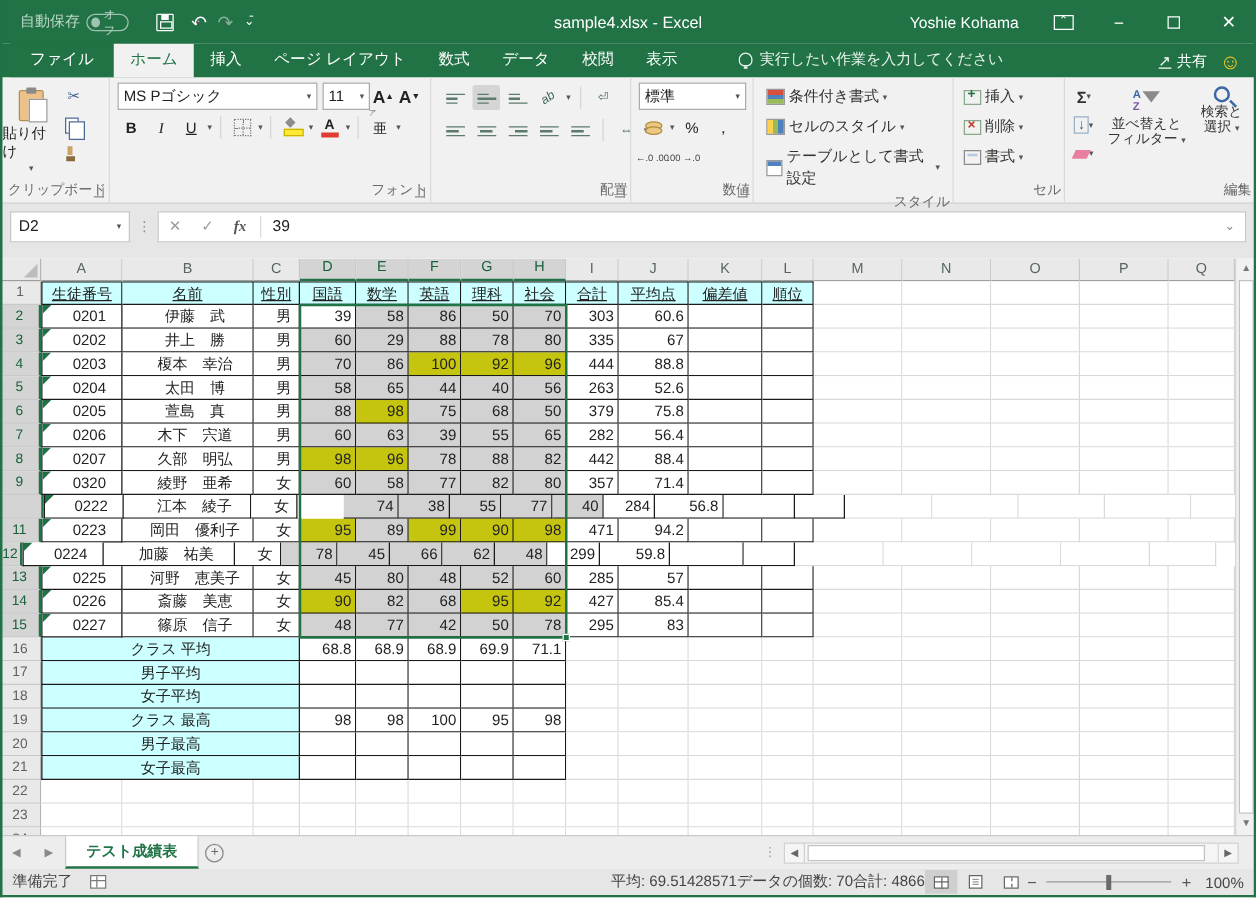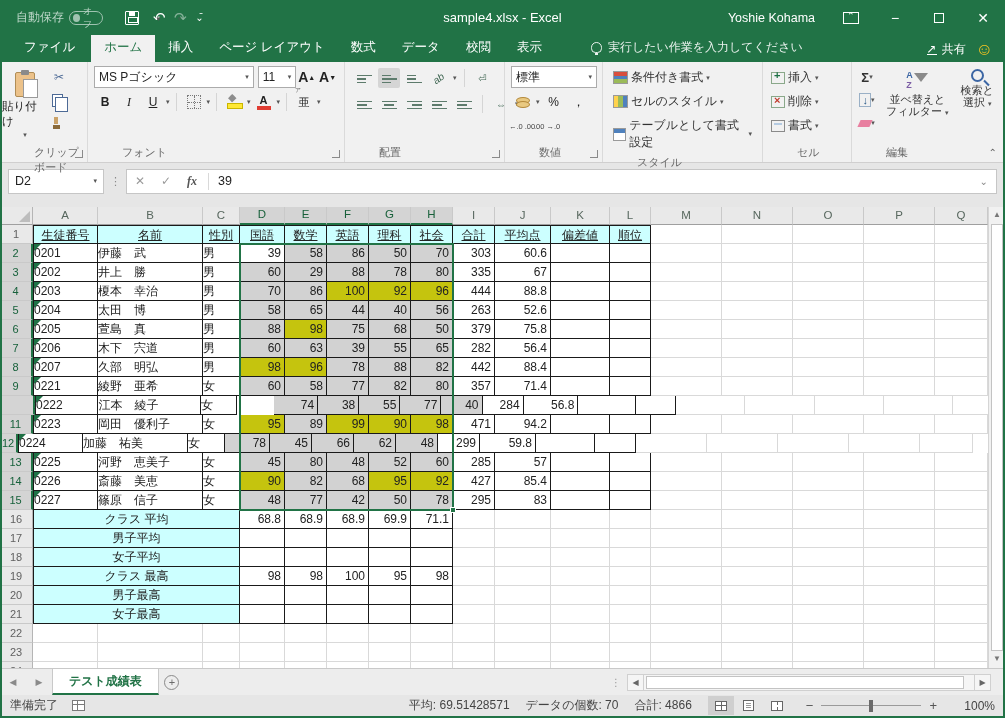--- a/index.html
+++ b/index.html
@@ -38,21 +38,21 @@
   .bulb { width:11px; height:11px; border:1.2px solid rgba(255,255,255,.9); border-radius:50% 50% 40% 40%; position:relative; display:inline-block; }
   .bulb:after { content:""; position:absolute; left:3px; bottom:-3px; width:3px; height:2px; background:rgba(255,255,255,.9); }
   .tab-right { margin-left:auto; display:flex; align-items:center; gap:10px; padding:0 12px 4px 0; }
   .shareic { font-size:12px; border-bottom:1.4px solid #fff; line-height:10px; display:inline-block; }
   .smiley { color:#f5c421; font-size:17px; line-height:17px; }
 
   
   .ribbon { height:101px; background:#f1f1f1; border-bottom:1px solid #d0cfcf; display:flex; position:relative; }
   .rgroup { border-right:1px solid #dadada; display:flex; flex-direction:column; padding:3px 2px 0; position:relative; }
   .rg-content { flex:1; display:flex; }
-  .rg-label { height:17px; font-size:11px; color:#6a6a6a; text-align:left; line-height:15px; position:relative;margin-left:32px; }
+  .rg-label { height:17px; font-size:11px; color:#6a6a6a; text-align:right; line-height:15px; position:relative; }
   .launcher { position:absolute; right:2px; bottom:4px; width:8px; height:8px; border-right:1.4px solid #8a8a8a; border-bottom:1.4px solid #8a8a8a; }
   .dd { font-size:7px; color:#555; }
   .rbtn { display:flex; align-items:center; gap:3px; padding:2px 4px; border-radius:2px; cursor:pointer; color:#333; }
   .smallbtn { width:22px; height:20px; display:flex; align-items:center; justify-content:center; cursor:pointer; }
   
   .paste-btn { width:46px; display:flex; flex-direction:column; align-items:center; justify-content:center; gap:2px; cursor:pointer; font-size:11.5px; }
   .clipboard-icon { width:20px; height:25px; background:#ecc28a; border:1px solid #b08d56; border-radius:2px; position:relative; display:inline-block; }
   .clipboard-icon:before { content:""; position:absolute; top:-3px; left:5px; width:8px; height:5px; background:#8a8a8a; border-radius:1px; }
   .clipboard-icon:after { content:""; position:absolute; right:-4px; bottom:-2px; width:13px; height:17px; background:#fff; border:1px solid #9a9a9a; }
   .clip-col { display:flex; flex-direction:column; justify-content:flex-start; gap:3px; padding-top:2px; }
@@ -147,21 +147,21 @@
   .rowswrap { height:443px; overflow:hidden; }
   .grow { display:flex; height:19px; }
   .gutter { width:33px; background:#e9e9e9; border-right:1px solid #b5b5b5; border-bottom:1px solid #c9c9c9; color:#616161; font-size:11px; text-align:center; line-height:18px; cursor:pointer; }
   .gutter.sel { background:#d4d4d4; color:#17613b; border-right:2px solid #217346; }
   .gcell { background:#fff; border-right:1px solid #d9d9d9; border-bottom:1px solid #d9d9d9; height:19px; cursor:cell; }
   .tcell { background:#fff; border-right:1px solid #1a1a1a; border-bottom:1px solid #1a1a1a; height:19px; font-size:12px; line-height:18px; white-space:nowrap; overflow:hidden; cursor:cell; }
   .bt { border-top:1px solid #1a1a1a; } .bl { border-left:1px solid #1a1a1a; }
   .hdr { background:#ccffff; text-align:center; text-decoration:underline; }
   .mcell { background:#ccffff; text-align:center; }
   .num { text-align:right; padding-right:3px; }
-  .txt { text-align:left; padding-left:0; }
+  .txt { text-align:center; padding-left:12px; }
   .selbg { background:#d2d2d2; }
   .ytop { background:#c5c40e; }
   .tri { position:relative; }
   .tri:before { content:""; position:absolute; left:0; top:0; width:0; height:0; border-top:7px solid #1e7145; border-right:7px solid transparent; }
   .selection { position:absolute; left:239px; top:36px; width:215px; height:268px; border:2px solid #217346; pointer-events:none; }
   .handle { position:absolute; right:-4px; bottom:-4px; width:6px; height:6px; background:#217346; border:1px solid #fff; }
   .vscroll { position:absolute; right:0; top:0; bottom:0; width:17px; background:#f1f1f1; border-left:1px solid #d5d5d5; display:flex; flex-direction:column; }
   .varrow { height:17px; text-align:center; font-size:8px; color:#777; line-height:16px; cursor:pointer; }
   .vthumb { flex:1; margin:0 2px; background:#fff; border:1px solid #c3c3c3; cursor:grab; }
 
@@ -175,21 +175,21 @@
   .hsdots { color:#9a9a9a; font-size:10px; margin-right:6px; }
   .hsarrow { width:17px; height:17px; background:#f5f5f5; border:1px solid #d0d0d0; color:#666; font-size:8px; display:flex; align-items:center; justify-content:center; cursor:pointer; }
   .hstrack { width:330px; height:17px; background:#f5f5f5; border:1px solid #d0d0d0; border-left:none; border-right:none; position:relative; }
   .hsthumb { position:absolute; left:2px; top:1px; bottom:1px; width:318px; background:#fff; border:1px solid #c3c3c3; cursor:grab; }
 
   
   .statusbar { height:23px; background:#e6e6e6; border-bottom:2px solid #217346; display:flex; align-items:center; font-size:12px; color:#444; padding:0 10px; gap:14px; }
   .macroic { width:13px; height:11px; border:1px solid #7a7a7a; position:relative; display:inline-block; background:#fff; }
   .macroic:before { content:""; position:absolute; left:0; right:0; top:3px; border-top:1px solid #7a7a7a; }
   .macroic:after { content:""; position:absolute; left:4px; top:0; bottom:0; border-left:1px solid #7a7a7a; }
-  .sb-right { margin-left:auto; display:flex; align-items:center; gap:16px; }
+  .sb-right { margin-left:auto; display:flex; align-items:center; gap:0; }
   .views { display:flex; gap:2px; }
   .viewbtn { width:26px; height:19px; display:flex; align-items:center; justify-content:center; cursor:pointer; color:#555; }
   .viewbtn.active { background:#cfcfcf; }
   .vic-grid { width:12px; height:10px; border:1px solid #666; background:linear-gradient(#666,#666) 0 3.5px/12px 1px no-repeat, linear-gradient(90deg,#666,#666) 5.5px 0/1px 10px no-repeat, #fff; }
   .vic-page { width:11px; height:11px; border:1px solid #666; background:#fff; position:relative; }
   .vic-page:before { content:""; position:absolute; left:2px; top:2px; right:2px; height:1px; background:#999; box-shadow:0 2px 0 #999, 0 4px 0 #999; }
   .vic-break { width:12px; height:10px; border:1px solid #666; background:#fff; position:relative; }
   .vic-break:before { content:""; position:absolute; left:5px; top:0; bottom:0; border-left:1px dashed #666; }
   .zoomctl { display:flex; align-items:center; gap:8px; color:#555; }
   .ztrack { width:100px; height:1.6px; background:#9a9a9a; position:relative; }
@@ -713,21 +713,21 @@
         <div class="tcell" style="width: 59px;"></div>
         <div class="tcell" style="width: 41px;"></div>
         <div class="gcell" style="width: 71px;"></div>
         <div class="gcell" style="width: 71px;"></div>
         <div class="gcell" style="width: 71px;"></div>
         <div class="gcell" style="width: 71px;"></div>
         <div class="gcell" style="width: 53px;"></div>
       </div>
       <div class="grow">
         <div class="gutter sel" style="width: 33px;">9</div>
-        <div class="tcell txt tri bl" style="width: 65px;">0221</div>
+        <div class="tcell txt tri bl" style="width: 65px;">0320</div>
         <div class="tcell txt" style="width: 105px;">綾野　亜希</div>
         <div class="tcell txt" style="width: 37px;">女</div>
         <div class="tcell num selbg" style="width: 45px;">60</div>
         <div class="tcell num selbg" style="width: 42px;">58</div>
         <div class="tcell num selbg" style="width: 42px;">77</div>
         <div class="tcell num selbg" style="width: 42px;">82</div>
         <div class="tcell num selbg" style="width: 42px;">80</div>
         <div class="tcell num" style="width: 42px;">357</div>
         <div class="tcell num" style="width: 56px;">71.4</div>
         <div class="tcell" style="width: 59px;"></div>

